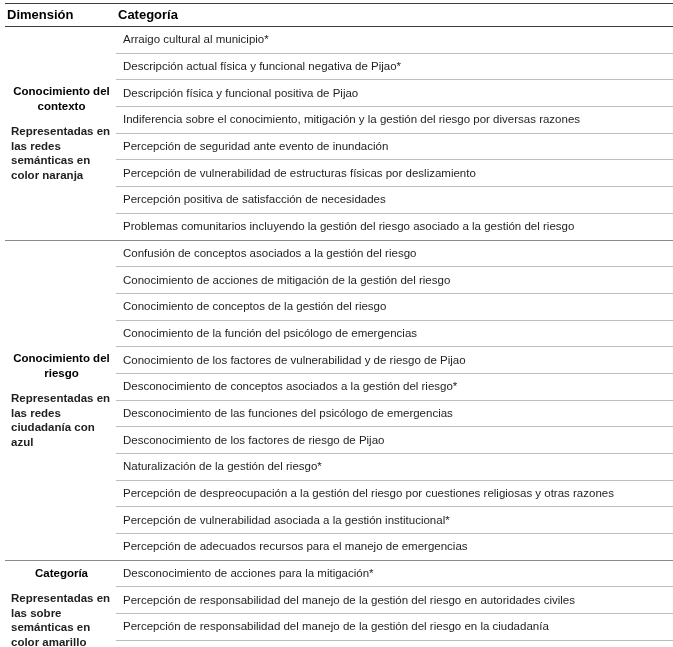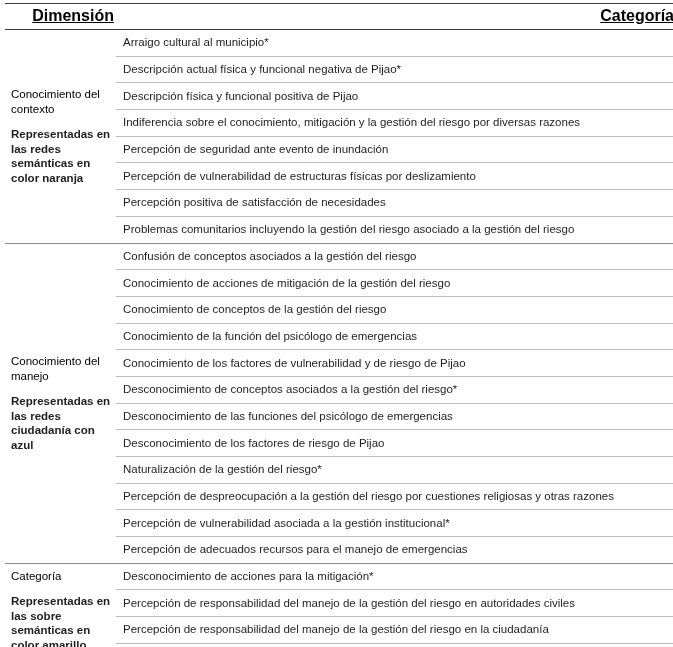--- a/index.html
+++ b/index.html
@@ -24,44 +24,44 @@
     border-collapse: collapse;
     border-bottom: 1px solid #8a8a8a;
     font-size: 11.5px;
     table-layout: fixed;
   }
   th, td { margin: 0; }
   thead th {
     border-top: 1.5px solid #3c3c3c;
     border-bottom: 1.5px solid #3c3c3c;
     font-weight: bold;
-    font-size: 16px;
+    font-size: 13px;
     color: #000000;
-    text-align: right;
+    text-align: left;
     padding: 3px 2px 4px 2px;
     height: 12px;
-    text-decoration: underline;
   }
   th.dim-h { width: 107px; }
   th.cat-h { width: 556px; }
   td.dim {
     width: 107px;
     vertical-align: middle;
     padding: 4px 4px 4px 6px;
     line-height: 14.5px;
   }
   tbody.align-top td.dim {
     vertical-align: top;
     padding-top: 5px;
   }
   .dim-name {
     display: block;
-    font-weight: normal;
+    font-weight: bold;
     color: #000000;
     margin-bottom: 11px;
+    text-align: center;
   }
   .dim-desc {
     display: block;
     font-weight: bold;
   }
   td.cat {
     vertical-align: middle;
     padding: 0 4px 0 7px;
     height: 25.7px;
     border-bottom: 1px solid #bdbdbd;
@@ -110,21 +110,21 @@
         <tr>
           <td class="cat">Percepción positiva de satisfacción de necesidades</td>
         </tr>
         <tr>
           <td class="cat">Problemas comunitarios incluyendo la gestión del riesgo asociado a la gestión del riesgo</td>
         </tr>
       </tbody>
       <tbody>
         <tr>
           <td class="dim" rowspan="12">
-            <span class="dim-name">Conocimiento del manejo</span>
+            <span class="dim-name">Conocimiento del riesgo</span>
             <span class="dim-desc">Representadas en las redes ciudadanía con azul</span>
           </td>
           <td class="cat">Confusión de conceptos asociados a la gestión del riesgo</td>
         </tr>
         <tr>
           <td class="cat">Conocimiento de acciones de mitigación de la gestión del riesgo</td>
         </tr>
         <tr>
           <td class="cat">Conocimiento de conceptos de la gestión del riesgo</td>
         </tr>

